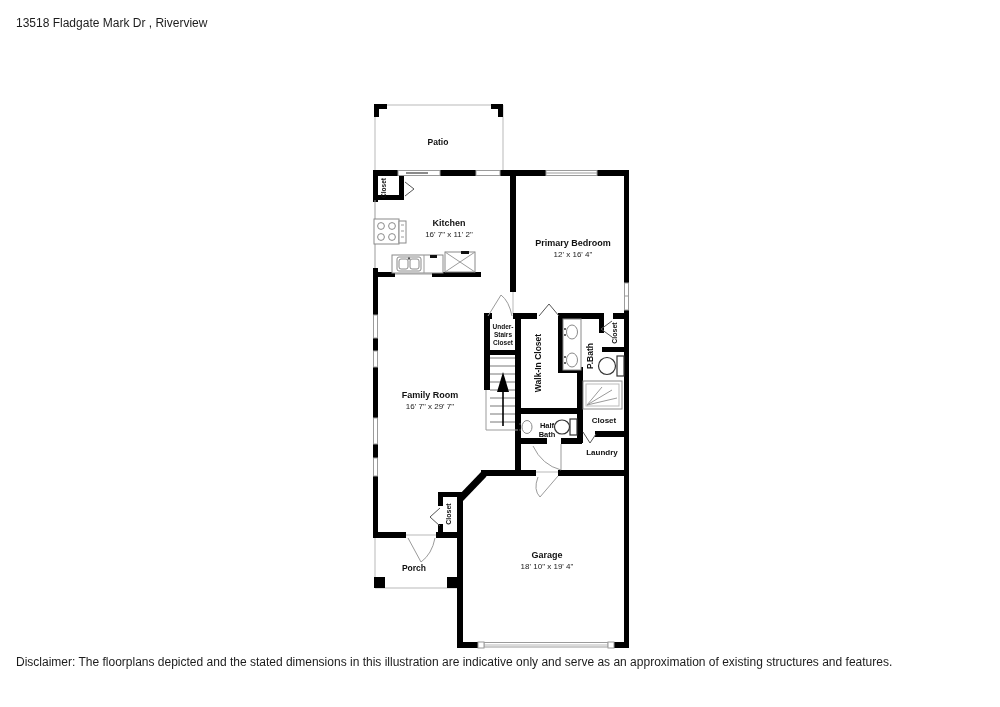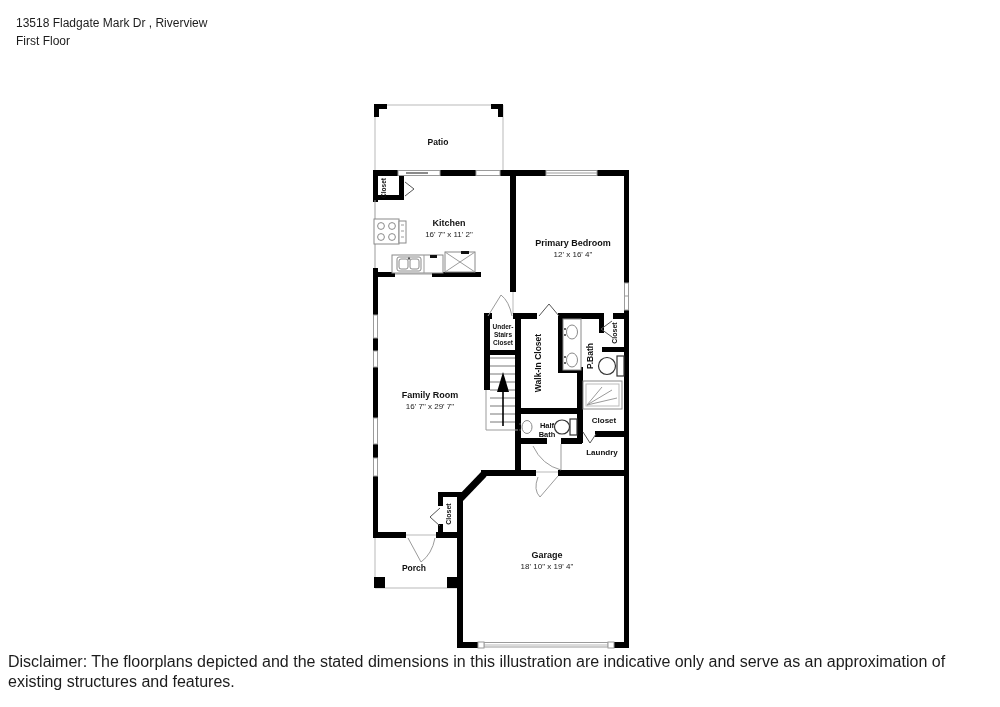--- a/index.html
+++ b/index.html
@@ -1,19 +1,19 @@
 <!DOCTYPE html>
 <html><head>
 <meta charset="utf-8">
 <style>
   html,body{margin:0;padding:0;background:#ffffff;}
   #canvas{position:relative;width:1000px;height:707px;background:#ffffff;overflow:hidden;
           font-family:"Liberation Sans",sans-serif;}
   #hdr{position:absolute;left:16px;top:14px;color:#1c1c1c;font-size:12px;line-height:18px;}
-  #ftr{position:absolute;left:8px;top:652px;color:#1c1c1c;font-size:16px;line-height:20px;}
+  #ftr{position:absolute;left:16px;top:652px;color:#1c1c1c;font-size:12px;line-height:20px;}
   svg{position:absolute;left:0;top:0;}
   .t{font-family:"Liberation Sans",sans-serif;fill:#111;}
   .b{font-weight:bold;}
   .f9{font-size:9px;}  .f85{font-size:8.5px;} .f8{font-size:8px;}
   .f75{font-size:7.5px;} .f7{font-size:7px;} .f65{font-size:6.5px;}
   .dim{fill:#222;}
   .wall{fill:#000000;}
   .thin{stroke:#9b9b9b;stroke-width:1;fill:none;}
   .thin2{stroke:#b9b9b9;stroke-width:1;fill:none;}
   .fix{stroke:#8a8a8a;stroke-width:1;fill:#ffffff;}
@@ -22,21 +22,20 @@
   .chev{stroke:#555555;stroke-width:1;fill:none;}
   .win{stroke:#9b9b9b;stroke-width:1;fill:#ffffff;}
 </style>
 </head>
 <body>
 
 <div id="canvas">
 
   <div id="hdr">
     <div>13518 Fladgate Mark Dr , Riverview</div>
-    <div>First Floor</div>
   </div>
 
   <svg width="1000" height="707" viewBox="0 0 1000 707">
 
     <g>
       <path class="thin2" d="M 375 170 L 375 105 L 503 105 L 503 170"></path>
       <rect class="wall" x="374" y="104" width="13" height="5"></rect>
       <rect class="wall" x="374" y="104" width="5" height="13"></rect>
       <rect class="wall" x="491" y="104" width="12" height="5"></rect>
       <rect class="wall" x="498" y="104" width="5" height="13"></rect>

